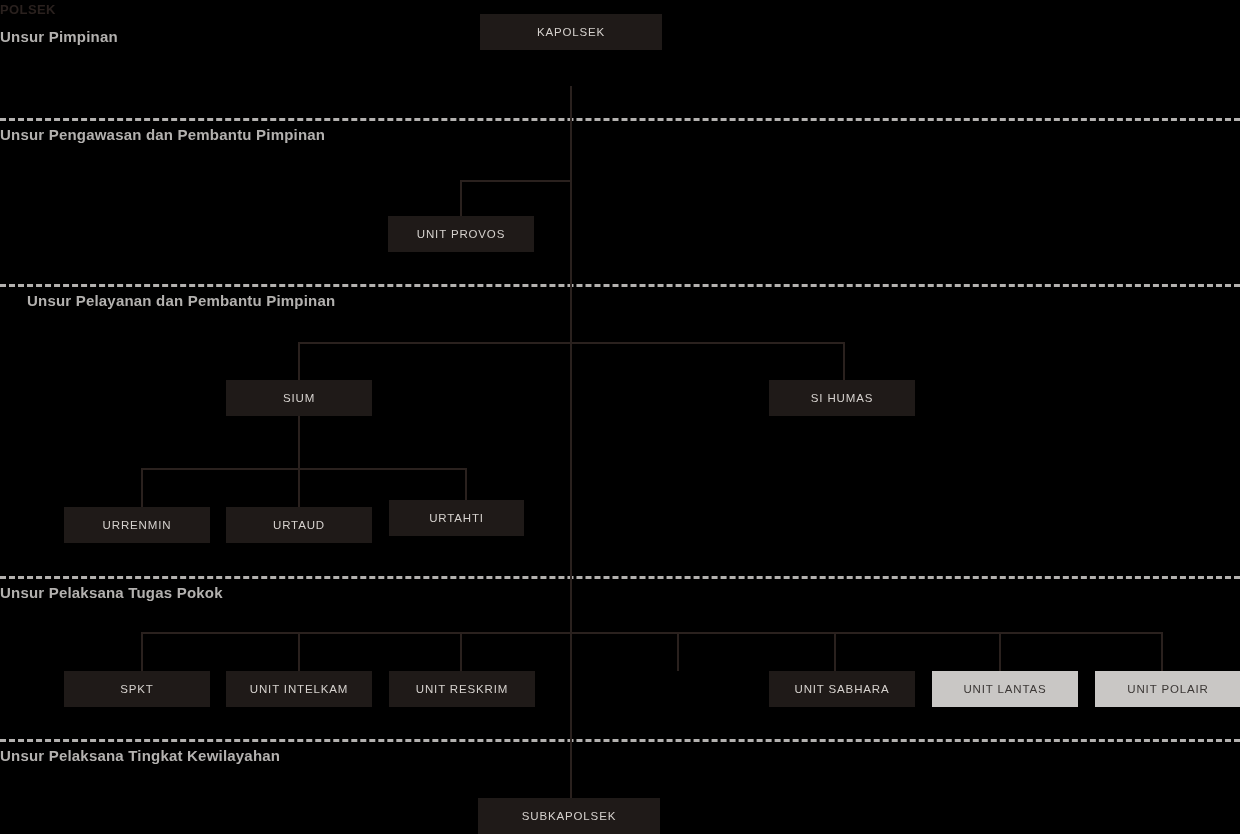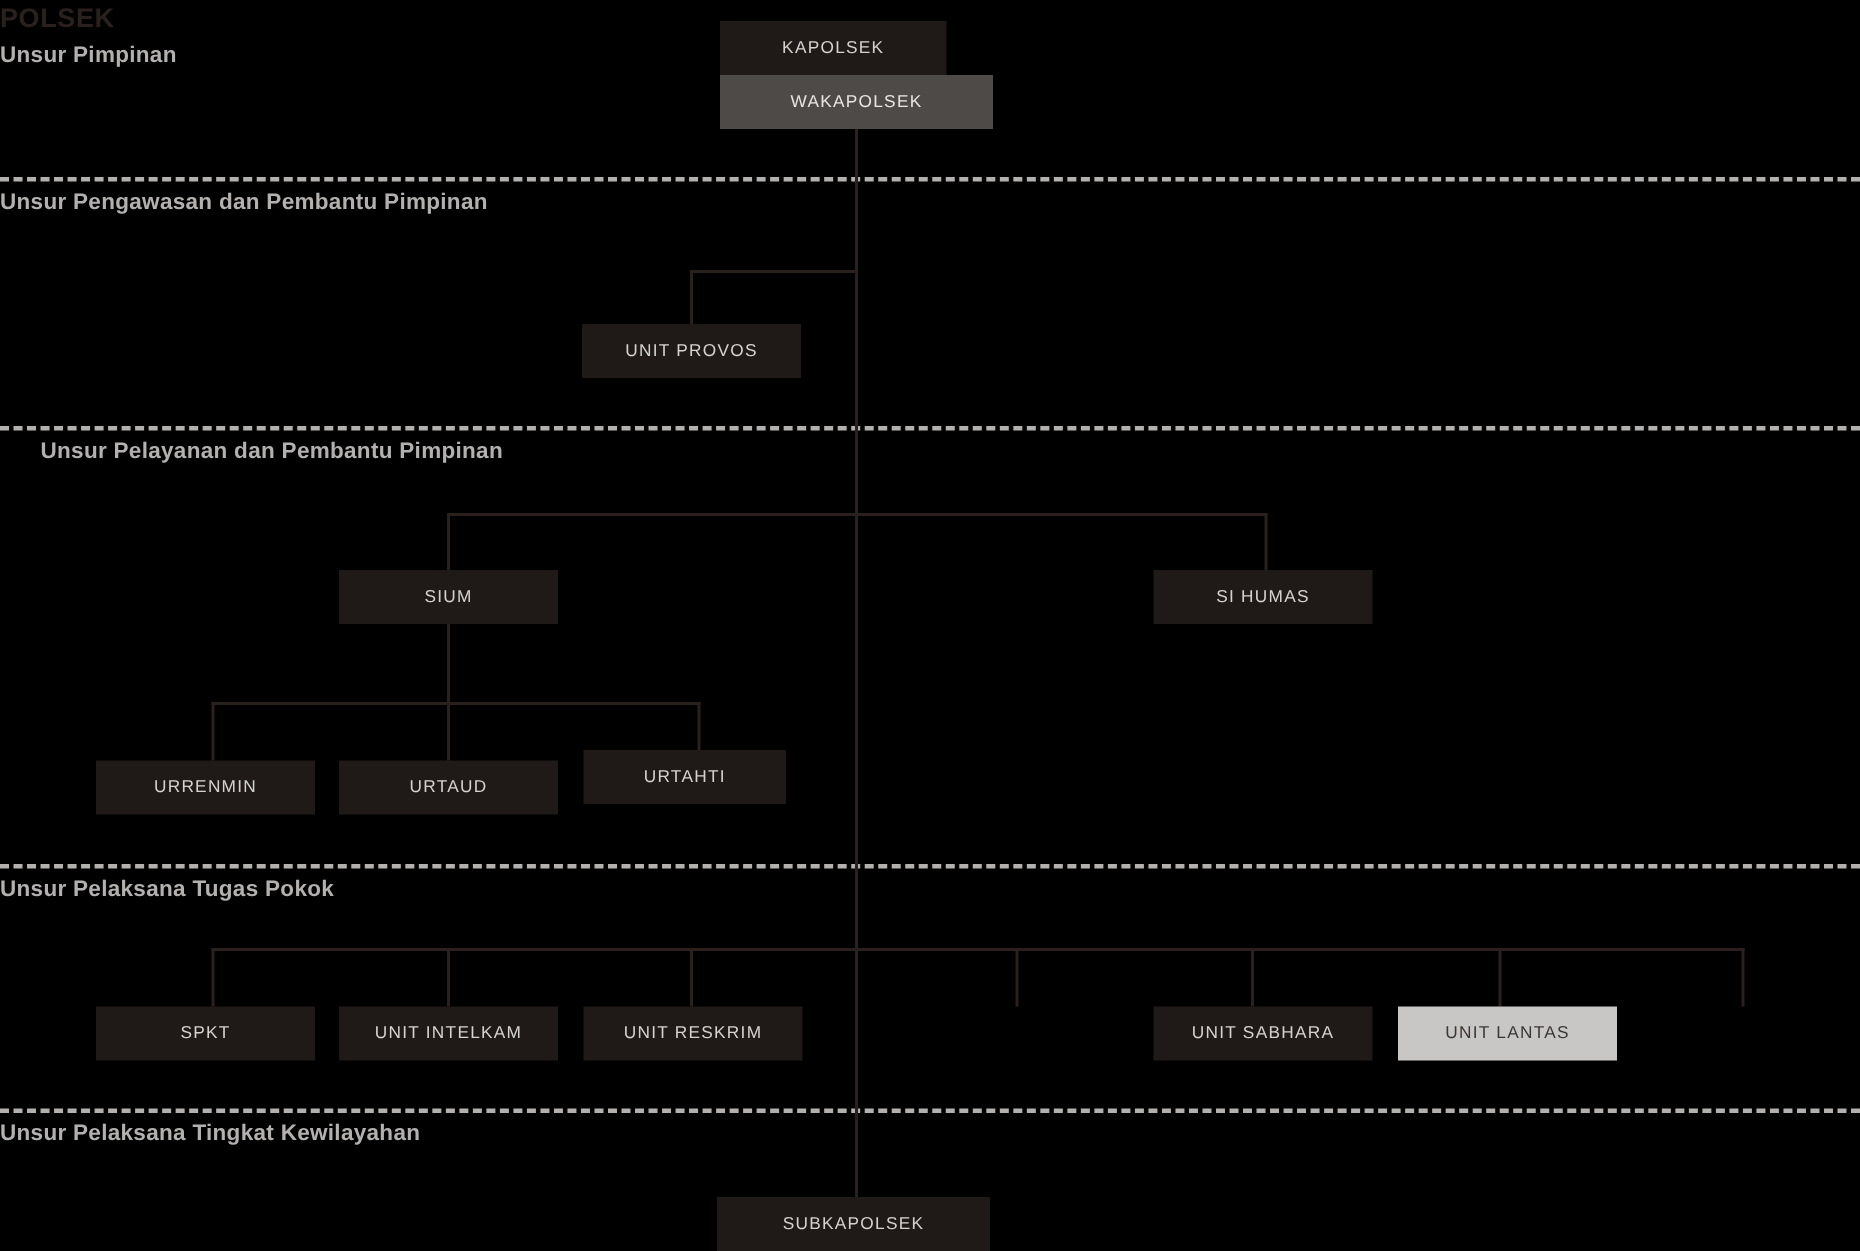--- a/index.html
+++ b/index.html
@@ -17,21 +17,21 @@
     height: 834px;
     background: #000000;
     overflow: hidden;
   }
 
   
   .page-title {
     position: absolute;
     left: 0px;
     top: 2px;
-    font-size: 18px;
+    font-size: 13px;
     font-weight: bold;
     letter-spacing: 0.4px;
     color: #2a211e;
     white-space: nowrap;
   }
   .section-label {
     position: absolute;
     left: 0px;
     font-size: 15px;
     font-weight: bold;
@@ -120,33 +120,33 @@
 
   <div class="hline" style="left:141px; top:632px; width:1022px;"></div>
   <div class="vline" style="left:141px; top:632px; height:39px;"></div>
   <div class="vline" style="left:298px; top:632px; height:39px;"></div>
   <div class="vline" style="left:460px; top:632px; height:39px;"></div>
   <div class="vline" style="left:677px; top:632px; height:39px;"></div>
   <div class="vline" style="left:834px; top:632px; height:39px;"></div>
   <div class="vline" style="left:999px; top:632px; height:39px;"></div>
   <div class="vline" style="left:1161px; top:632px; height:39px;"></div>
 
-  <div class="node dark" style="left:480px; top:14px; width:151px;">KAPOLSEK</div>
-  <div class="node mid" style="left:480px; top:50px; width:182px;">WAKAPOLSEK</div>
+  <div class="node dark" style="left:480px; top:14px; width:182px;">KAPOLSEK</div>
 
   <div class="node dark" style="left:388px; top:216px; width:146px;">UNIT PROVOS</div>
 
   <div class="node dark" style="left:226px; top:380px; width:146px;">SIUM</div>
   <div class="node dark" style="left:769px; top:380px; width:146px;">SI HUMAS</div>
 
   <div class="node dark" style="left:64px; top:507px; width:146px;">URRENMIN</div>
   <div class="node dark" style="left:226px; top:507px; width:146px;">URTAUD</div>
   <div class="node dark" style="left:389px; top:500px; width:135px;">URTAHTI</div>
 
   <div class="node dark" style="left:64px; top:671px; width:146px;">SPKT</div>
   <div class="node dark" style="left:226px; top:671px; width:146px;">UNIT INTELKAM</div>
   <div class="node dark" style="left:389px; top:671px; width:146px;">UNIT RESKRIM</div>
   <div class="node dark" style="left:769px; top:671px; width:146px;">UNIT SABHARA</div>
   <div class="node light" style="left:932px; top:671px; width:146px;">UNIT LANTAS</div>
+  <div class="node light" style="left:1095px; top:671px; width:146px;">UNIT POLAIR</div>
 
   <div class="node dark" style="left:478px; top:798px; width:182px;">SUBKAPOLSEK</div>
 
 </div>
 
 </body></html>

